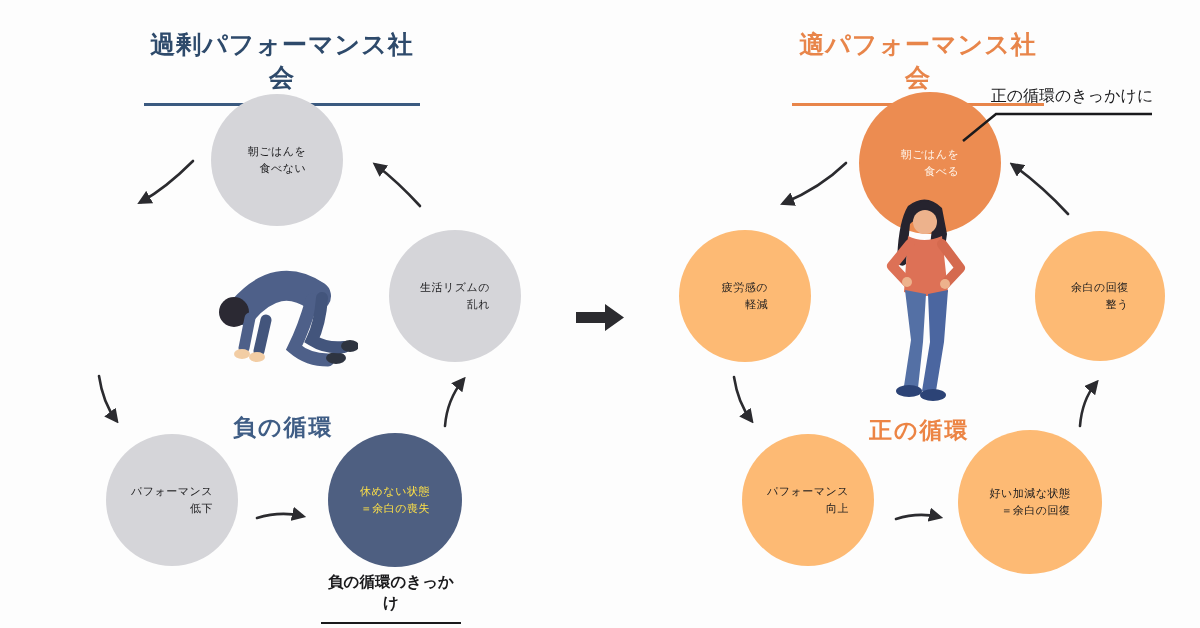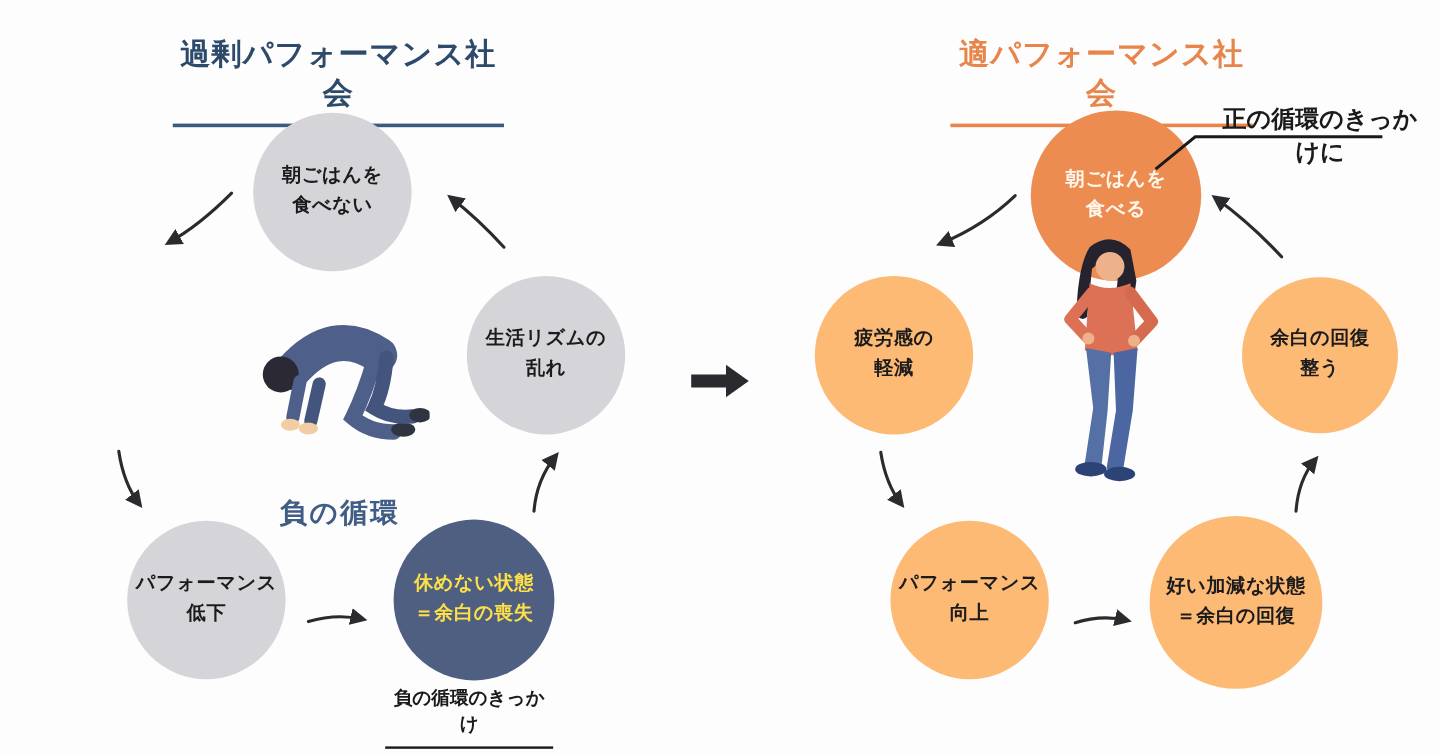--- a/index.html
+++ b/index.html
@@ -12,40 +12,40 @@
   .cycle-title{
     position:absolute;top:28px;text-align:center;
     font-size:25px;font-weight:bold;letter-spacing:1px;
     padding-bottom:9px;border-bottom:3px solid;
   }
   .cycle-title.navy{left:144px;width:276px;color:#2e4a6b;border-color:#3b5a80;}
   .cycle-title.orange{left:792px;width:252px;color:#e8854a;border-color:#e8854a;}
   .node{
     position:absolute;border-radius:50%;
     display:flex;align-items:center;justify-content:center;
-    text-align:center;font-weight:bold;font-size:16px;line-height:1.55;
+    text-align:right;font-weight:normal;font-size:11px;line-height:1.55;
     white-space:pre-line;letter-spacing:0.5px;color:#1b1b1d;
   }
   .node.gray{background:#d5d5d9;}
   .node.navy{background:#4e5f81;color:#fde047;}
   .node.solid-orange{background:#ec8c51;color:#fff6ec;}
   .node.peach{background:#fdba74;}
   .cycle-label{
     position:absolute;font-size:23px;font-weight:bold;letter-spacing:2px;
   }
   .cycle-label.navy{left:233px;top:412px;color:#3f5d85;}
   .cycle-label.orange{left:869px;top:415px;color:#ec8444;}
   .caption{
     position:absolute;left:321px;top:572px;width:140px;text-align:center;
     font-size:15.5px;font-weight:bold;color:#1a1a1c;
     padding-bottom:8px;border-bottom:2.5px solid #1a1a1c;
   }
   .annotation{
     position:absolute;left:988px;top:86px;width:168px;text-align:center;
-    font-size:20px;font-weight:bold;color:#1a1a1c;margin-left:28px;
+    font-size:16px;font-weight:normal;color:#1a1a1c;
   }
   .overlay{position:absolute;left:0;top:0;pointer-events:none;}
   .figure{position:absolute;}
 </style>
 </head>
 <body>
 
 <div class="canvas">
 
   <div class="cycle-title navy">過剰パフォーマンス社会</div>
@@ -84,20 +84,21 @@
 食べる</div>
   <div class="node peach" style="left:679px;top:230px;width:132px;height:132px;">疲労感の
 軽減</div>
   <div class="node peach" style="left:1035px;top:231px;width:130px;height:130px;">余白の回復
 整う</div>
   <div class="node peach" style="left:742px;top:434px;width:132px;height:132px;">パフォーマンス
 向上</div>
   <div class="node peach" style="left:958px;top:430px;width:144px;height:144px;">好い加減な状態
 ＝余白の回復</div>
 
+  <div class="cycle-label orange">正の循環</div>
 
   <div class="annotation">正の循環のきっかけに</div>
 
   <div class="figure" style="left:862px;top:192px;width:118px;height:212px;">
     <svg width="118" height="212" viewBox="0 0 118 212">
       <path d="M46,14 Q64,0 80,16 L85,42 L78,90 L64,90 L70,36 Q58,22 48,32 L44,72 Q40,76 35,71 Q36,30 46,14" fill="#26232e"></path>
       <circle cx="63" cy="30" r="12" fill="#edb28c"></circle>
       <path d="M49,26 Q51,9 66,9 Q81,12 80,28 Q72,15 61,17 Q53,19 49,26" fill="#26232e"></path>
       <path d="M46,44 Q62,52 80,44 L86,100 Q64,108 42,100 Z" fill="#dd7156"></path>
       <path d="M48,52 L30,74 L45,90" stroke="#dd7156" stroke-width="10" fill="none" stroke-linejoin="round" stroke-linecap="round"></path>

